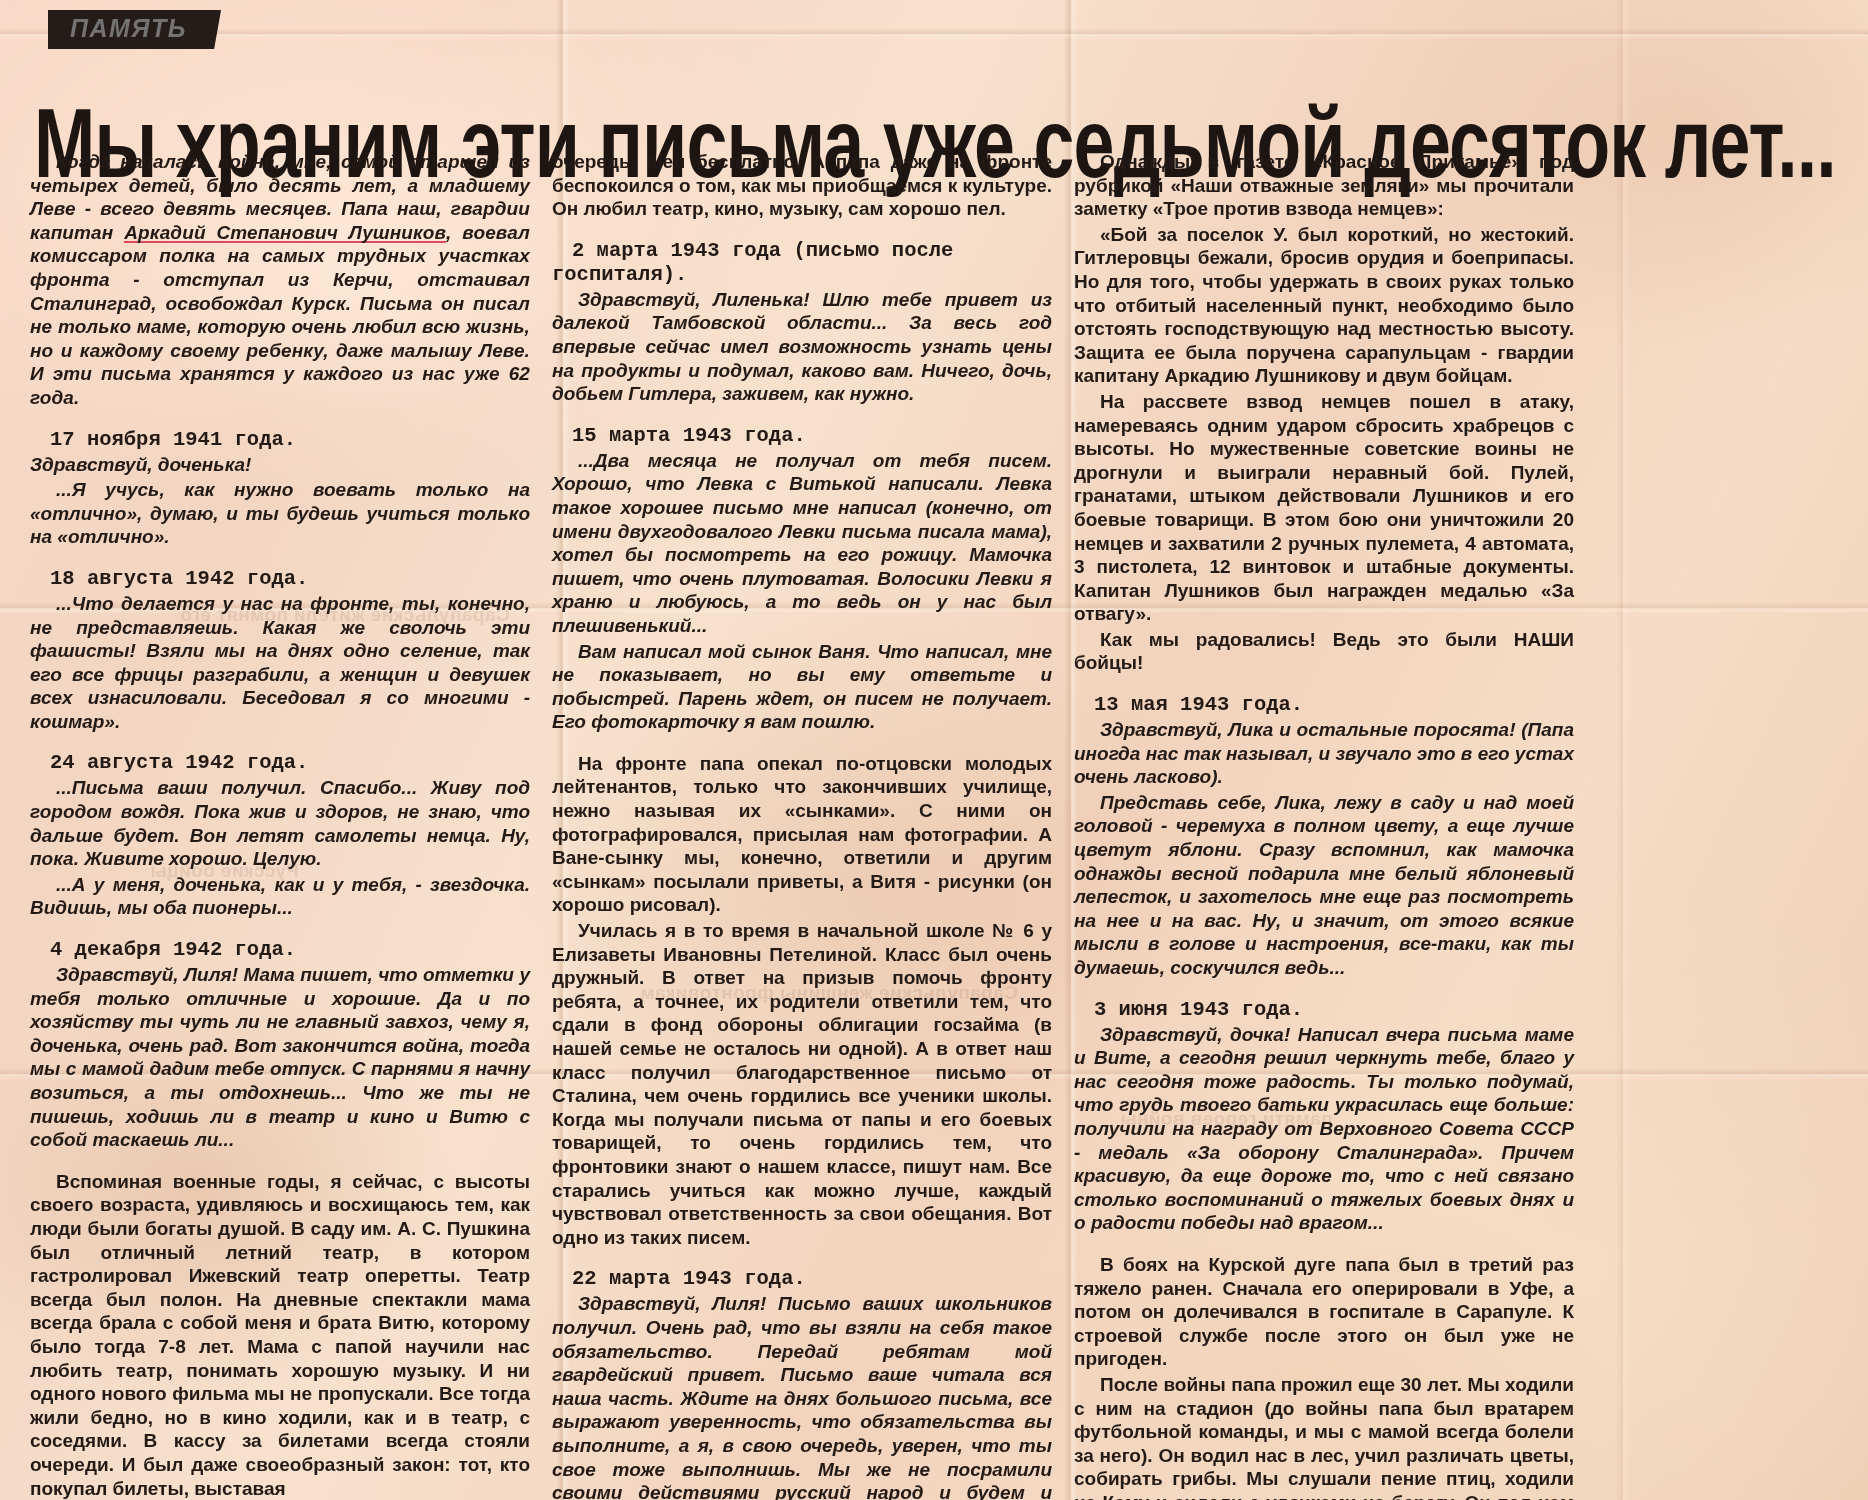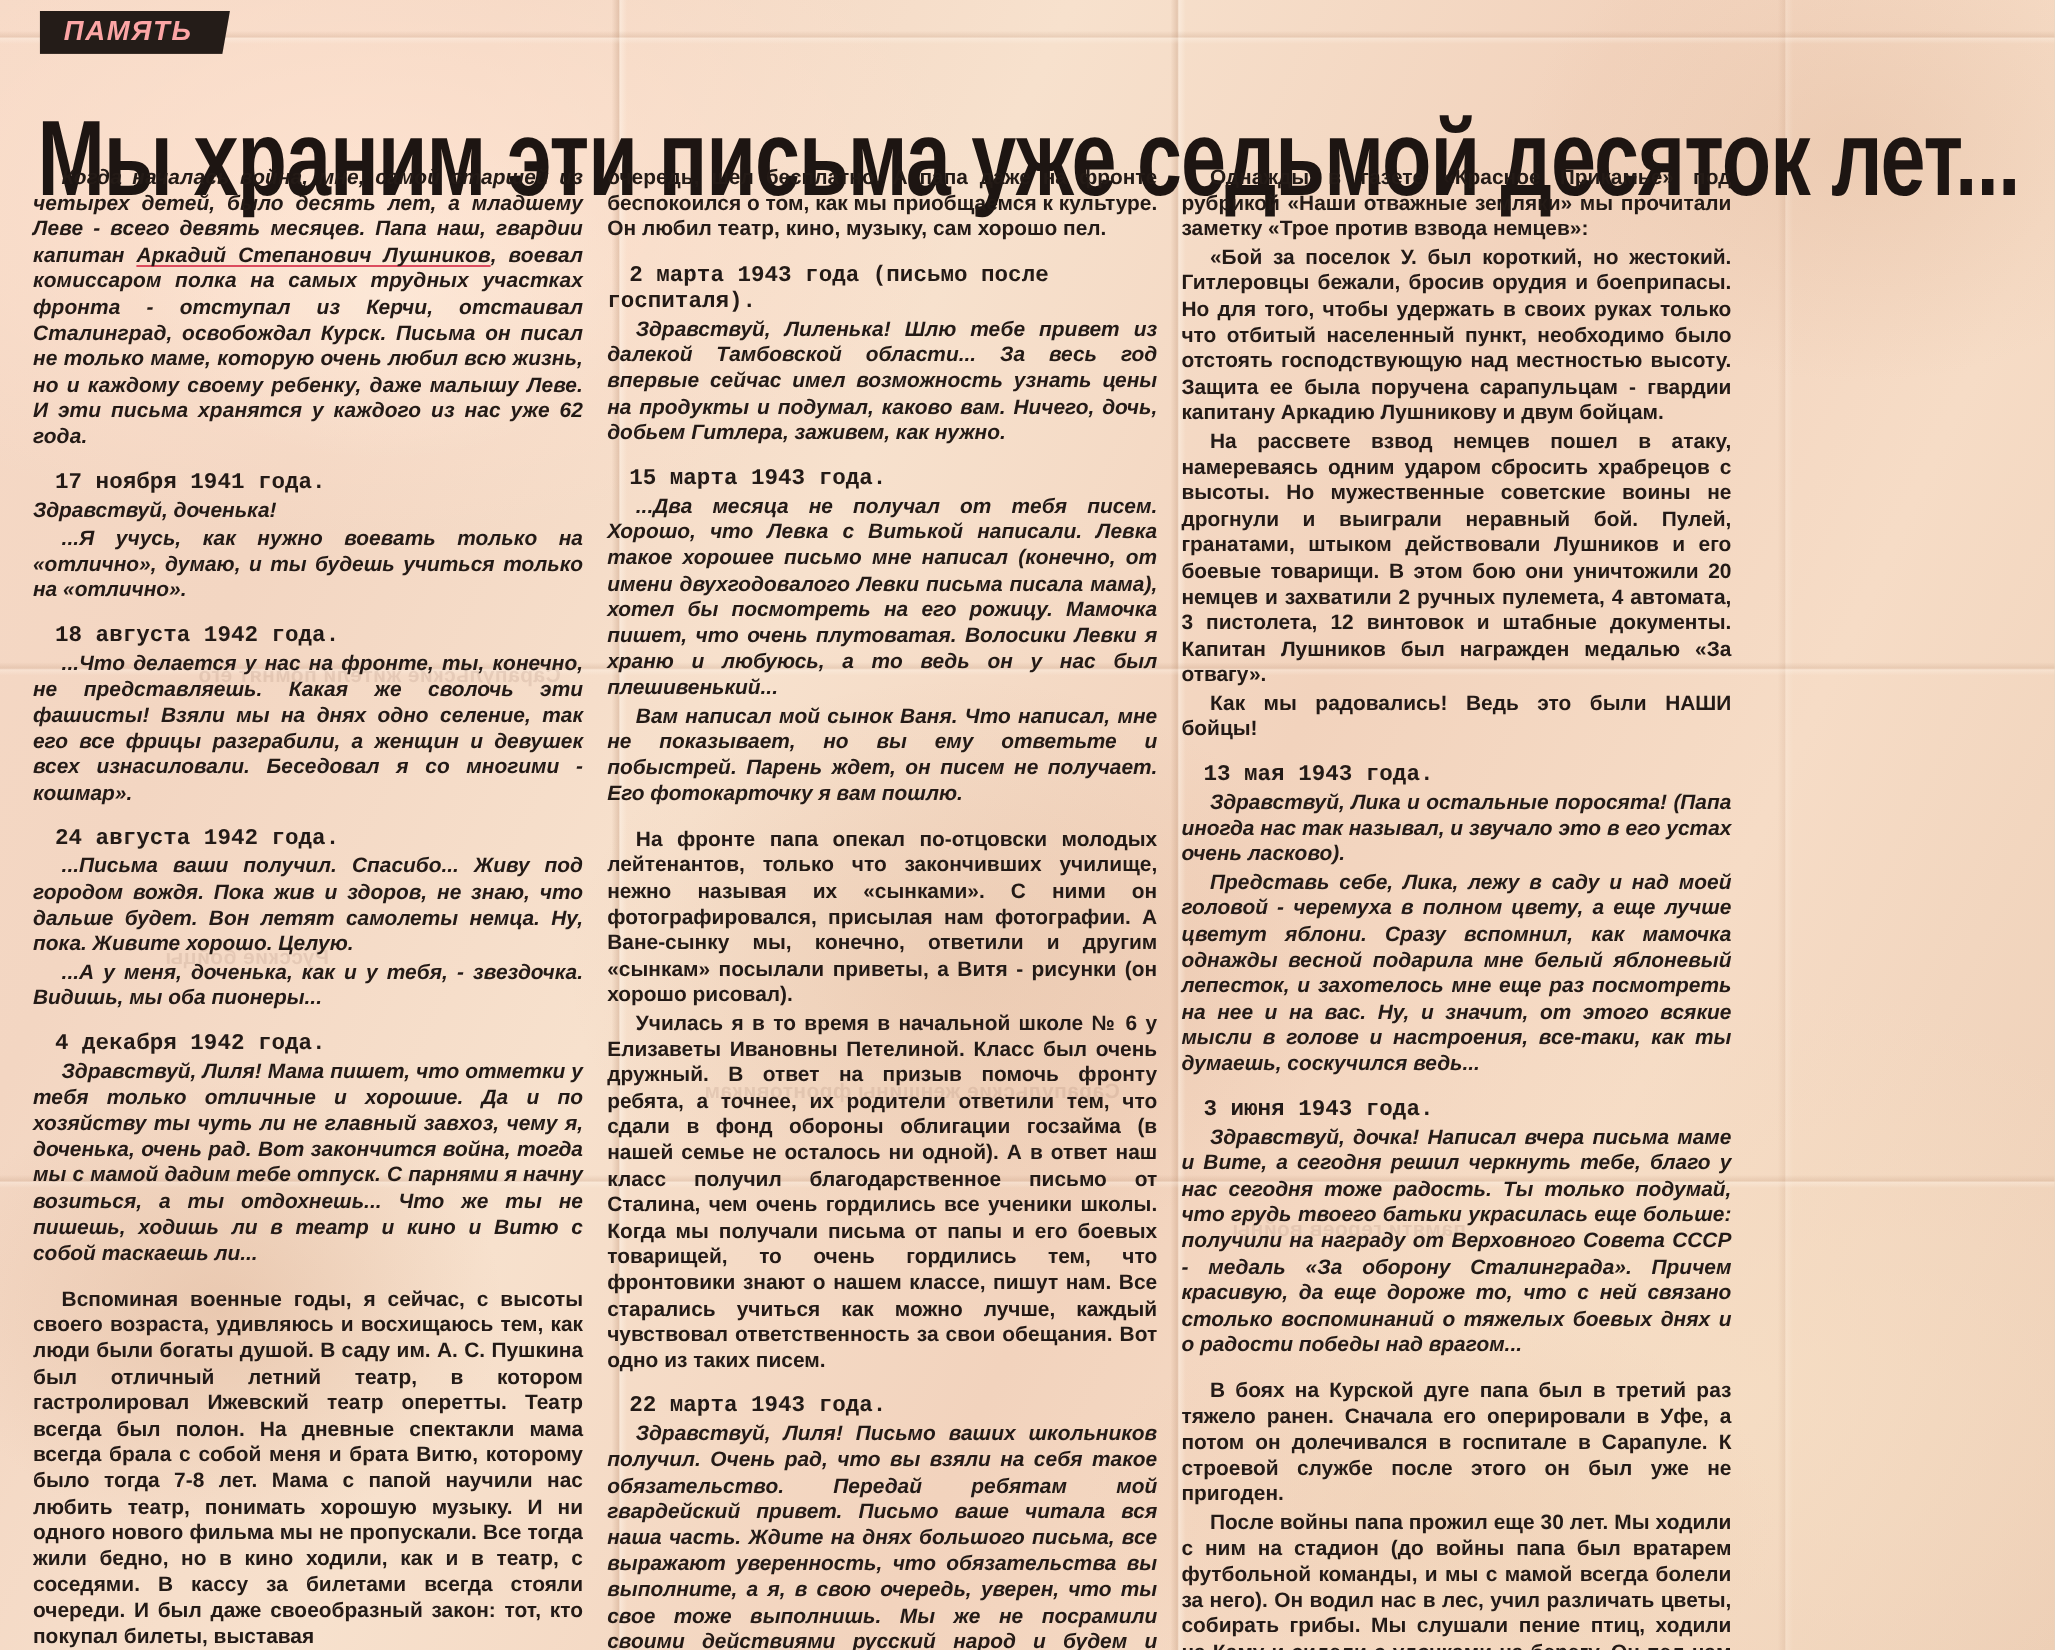--- a/index.html
+++ b/index.html
@@ -62,28 +62,29 @@
 
   
   .rubric-row {
     position: absolute;
     left: 36px;
     top: 10px;
   }
   .rubric {
     display: inline-block;
     background: #241c18;
-    color: #fca5a5;
+    color: #737373;
     font-weight: bold;
     font-style: italic;
     font-size: 25px;
     letter-spacing: 1.5px;
     padding: 6px 34px 8px 22px;
     line-height: 1;
     clip-path: polygon(0 0, 100% 0, 96% 100%, 0 100%);
+    margin-left: 12px;
   }
 
   
   .headline {
     position: absolute;
     left: 34px;
     top: 44px;
     width: 1800px;
     font-family: "Liberation Sans Narrow", "Liberation Sans", "DejaVu Sans Condensed", sans-serif;
     font-weight: bold;

